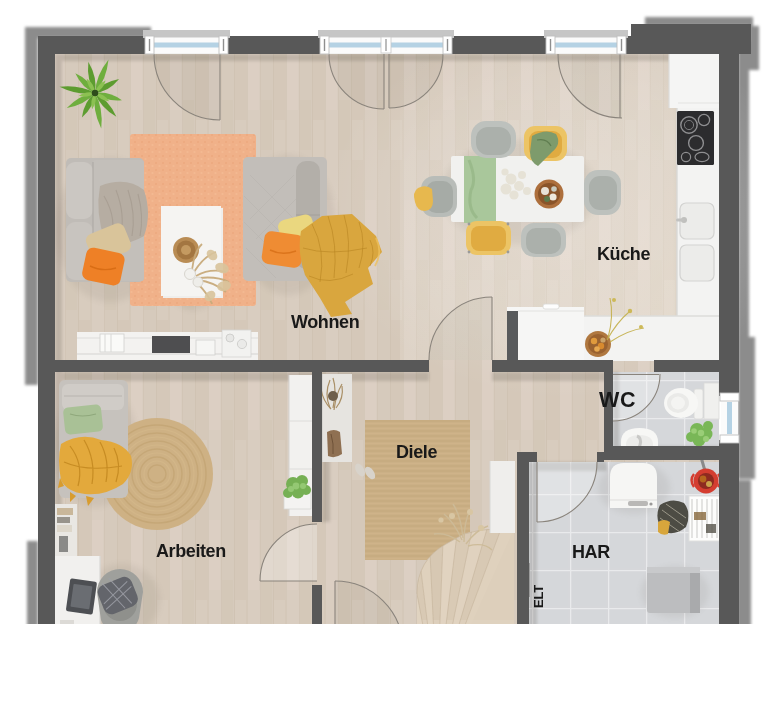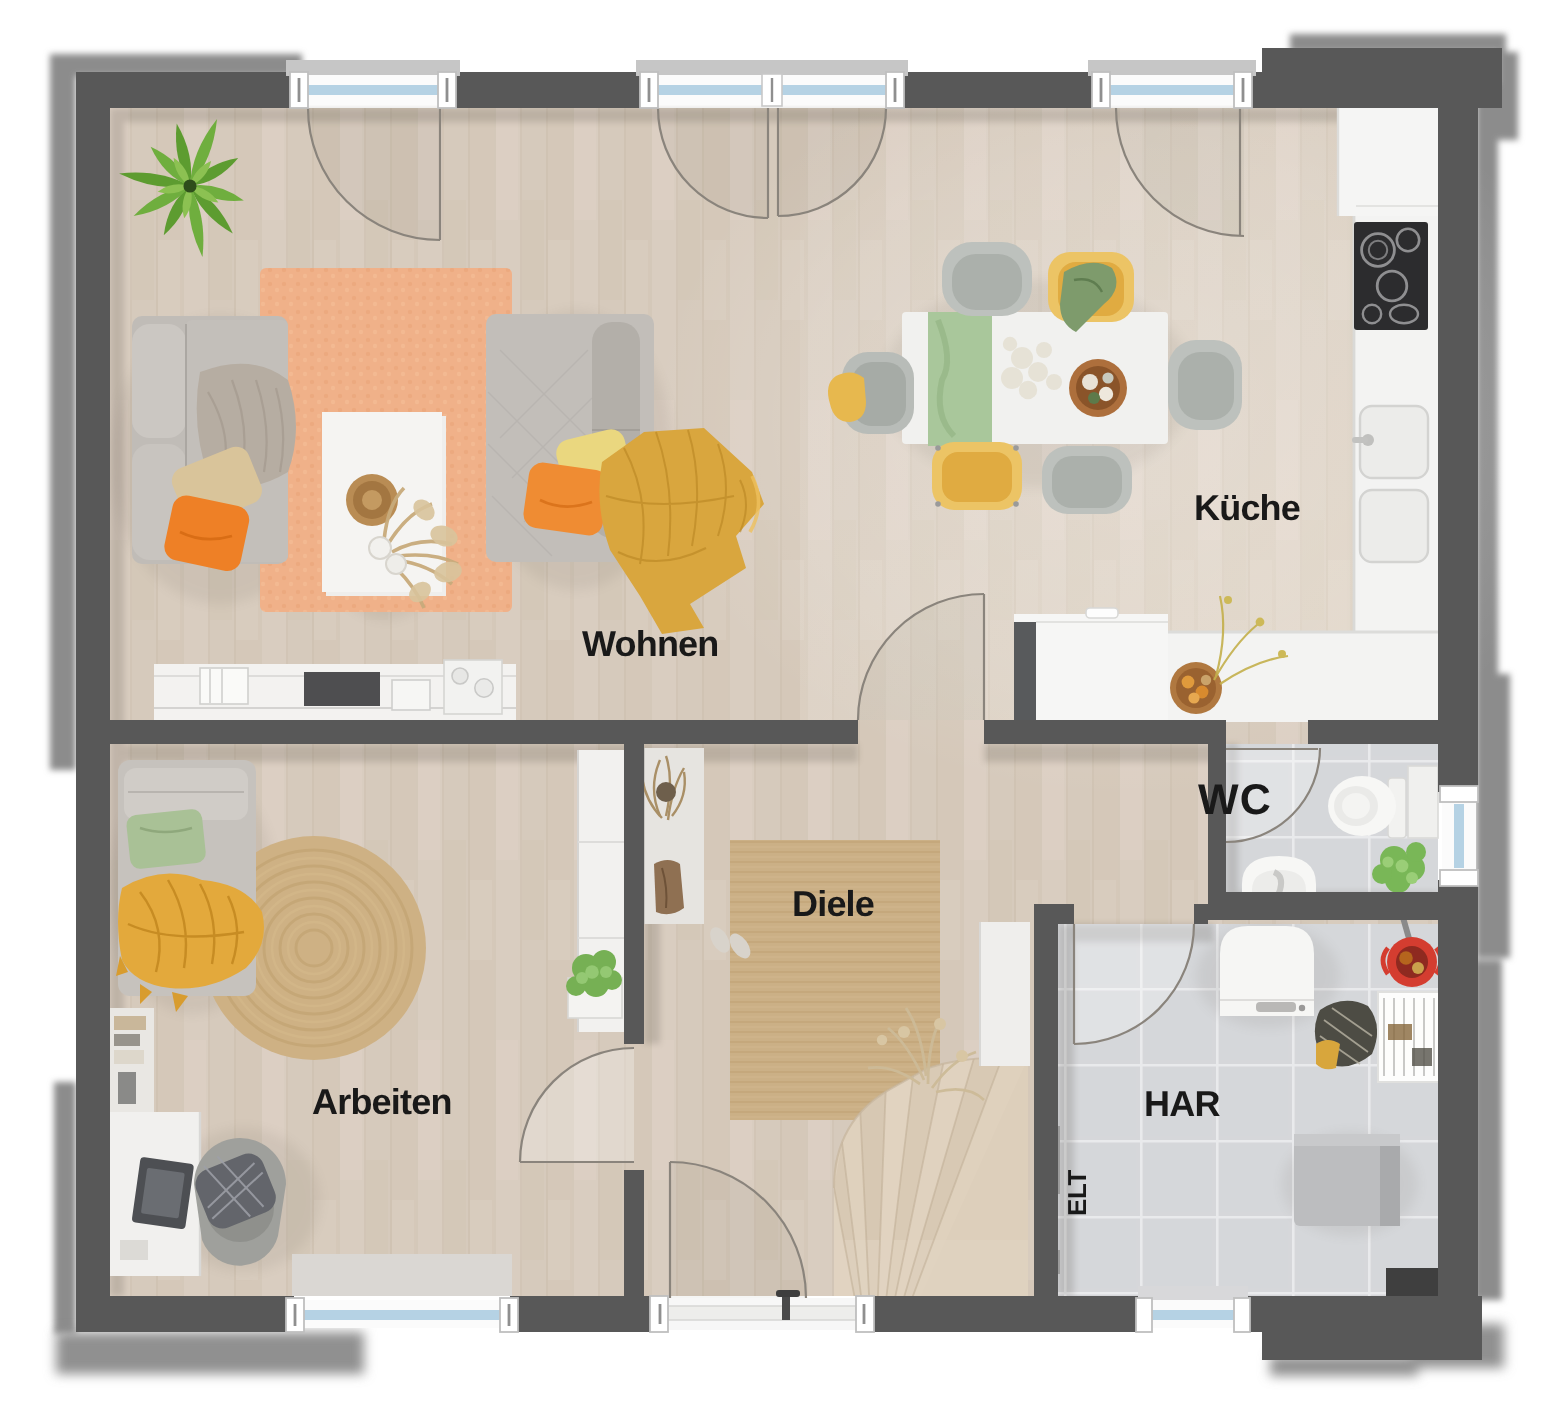--- a/index.html
+++ b/index.html
@@ -1,16 +1,16 @@
 <!DOCTYPE html>
 <html><head>
 <meta charset="utf-8">
 <style>
 html,body{margin:0;padding:0;background:#ffffff;}
-#plan{width:775px;height:704px;position:relative;font-family:"Liberation Sans",sans-serif;}
+#plan{width:775px;height:624px;position:relative;font-family:"Liberation Sans",sans-serif;}
 text{font-family:"Liberation Sans",sans-serif;font-weight:bold;fill:#191919;}
 </style>
 </head>
 <body>
 <div id="plan">
 <svg width="775" height="704" viewBox="0 0 775 704">
 <defs>
 <filter id="b3" x="-30%" y="-30%" width="160%" height="160%">
           <feGaussianBlur stdDeviation="3"></feGaussianBlur>
         </filter>

